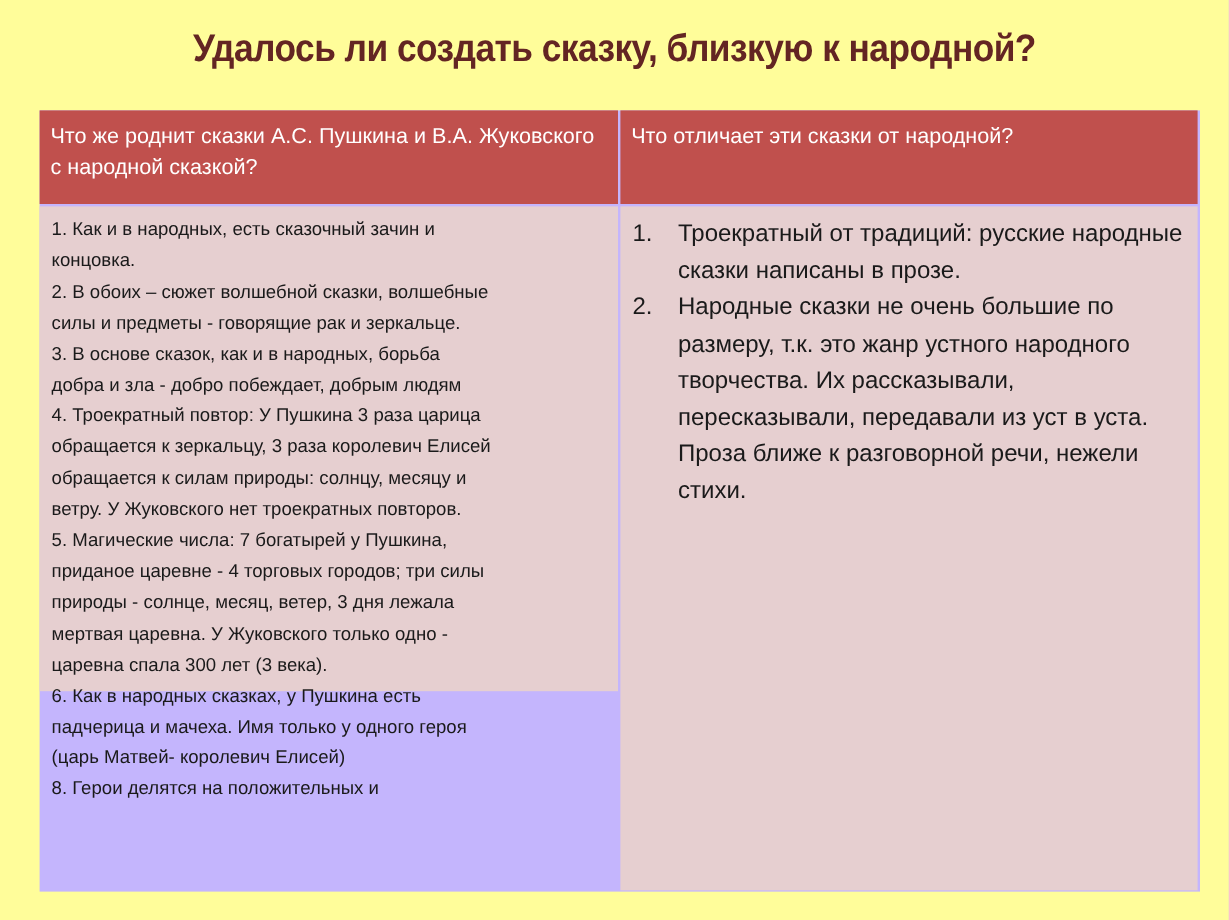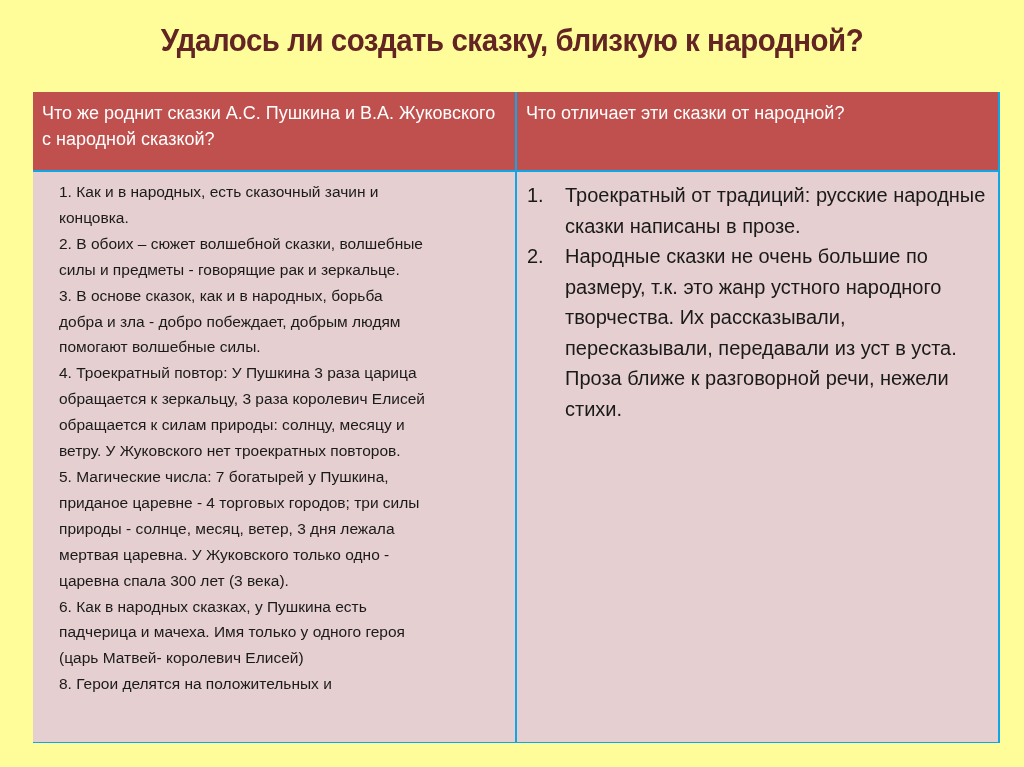--- a/index.html
+++ b/index.html
@@ -27,21 +27,21 @@
       letter-spacing: -0.5px;
       transform: scaleX(0.92);
       transform-origin: center;
     }
     .table {
       position: absolute;
       left: 33px;
       top: 92px;
       width: 967px;
       height: 651px;
-      background: #0ea5e9;
+      background: #c4b5fd;
     }
     .cell {
       position: absolute;
       box-sizing: border-box;
     }
     .head {
       background: #C0504D;
       color: #ffffff;
       font-size: 18px;
       line-height: 26px;
@@ -61,22 +61,22 @@
       height: 78px;
     }
     .body-cell {
       background: #E6CFD0;
       color: #1a1a1a;
     }
     .body-left {
       left: 0;
       top: 80px;
       width: 482px;
-      height: 570px;
-      padding: 7px 26px;
+      height: 404px;
+      padding: 7px 10px;
       font-size: 15.5px;
       line-height: 25.9px;
     }
     .body-right {
       left: 484px;
       top: 80px;
       width: 481px;
       height: 570px;
       padding: 8px 10px 8px 10px;
       font-size: 20px;
@@ -109,21 +109,20 @@
   <div class="cell head head-left">Что же роднит сказки А.С. Пушкина и В.А. Жуковского с народной сказкой?</div>
   <div class="cell head head-right">Что отличает эти сказки от народной?</div>
 
   <div class="cell body-cell body-left">
     <div class="left-line">1. Как и в народных, есть сказочный зачин и</div>
     <div class="left-line">концовка.</div>
     <div class="left-line">2. В обоих – сюжет волшебной сказки, волшебные</div>
     <div class="left-line">силы и  предметы - говорящие рак и зеркальце.</div>
     <div class="left-line">3. В основе сказок, как и в народных, борьба</div>
     <div class="left-line">добра и зла - добро побеждает, добрым людям</div>
-    <div class="left-line">помогают волшебные силы.</div>
     <div class="left-line">4. Троекратный повтор: У Пушкина 3 раза царица</div>
     <div class="left-line">обращается к зеркальцу, 3 раза королевич Елисей</div>
     <div class="left-line">обращается к силам природы: солнцу, месяцу и</div>
     <div class="left-line">ветру. У Жуковского нет троекратных повторов.</div>
     <div class="left-line">5. Магические числа: 7 богатырей у Пушкина,</div>
     <div class="left-line">приданое царевне - 4 торговых городов; три силы</div>
     <div class="left-line">природы - солнце, месяц, ветер, 3 дня лежала</div>
     <div class="left-line">мертвая царевна. У Жуковского только одно -</div>
     <div class="left-line">царевна спала 300 лет (3 века).</div>
     <div class="left-line">6. Как в народных сказках, у Пушкина есть</div>

